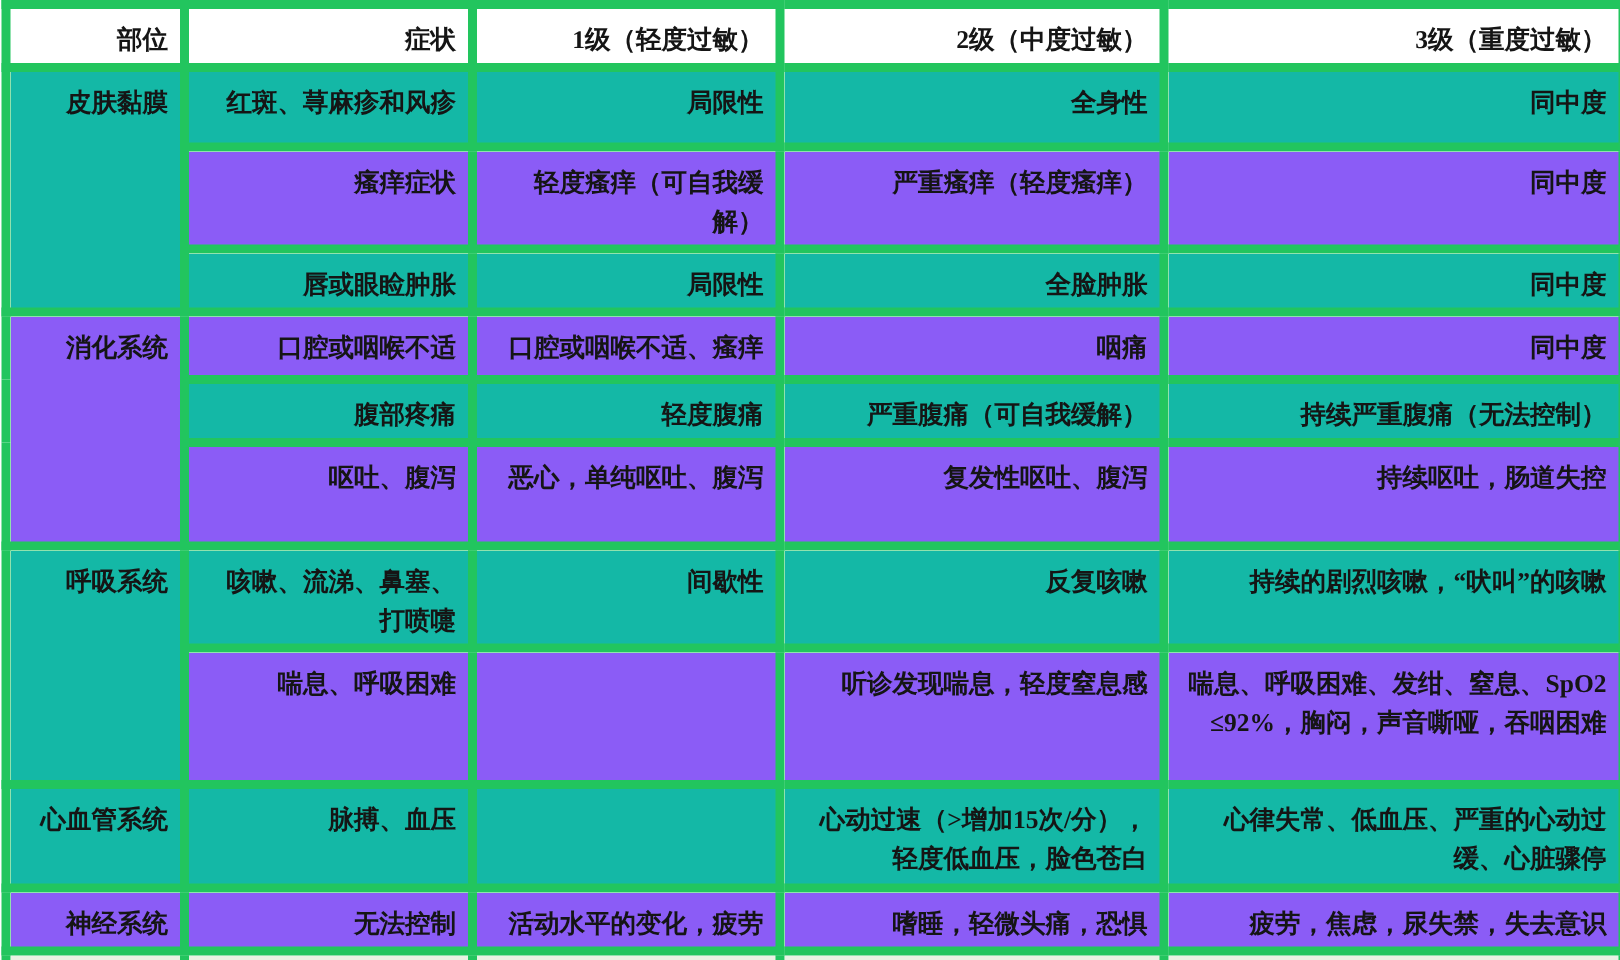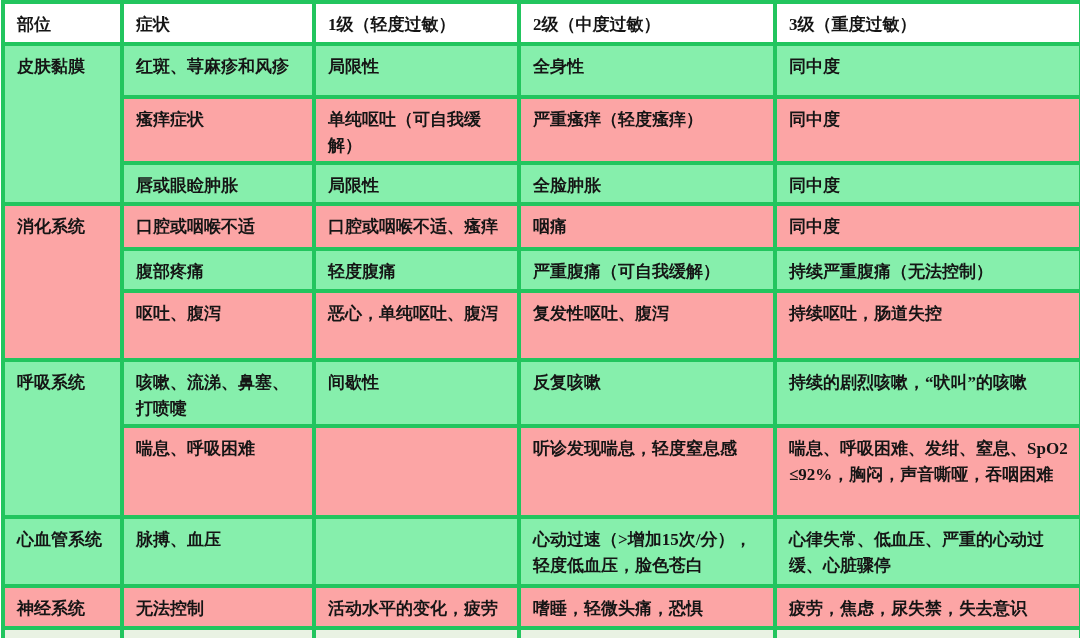--- a/index.html
+++ b/index.html
@@ -7,34 +7,34 @@
     width: 1080px; height: 640px; overflow: hidden; background: #ffffff;
     position: relative;
   }
   table.grading {
     border-collapse: collapse;
     table-layout: fixed;
     width: 1078px;
     margin-left: 1px;
   }
   table.grading th, table.grading td {
-    border: 4px solid #22c55e;
+    border: 6px solid #22c55e;
     vertical-align: top;
-    text-align: left;
+    text-align: right;
     padding: 8px 8px 2px 12px;
     font-family: "Liberation Serif", "DejaVu Serif", serif;
     font-weight: bold;
     font-size: 17px;
     line-height: 26px;
     color: #151515;
     overflow: hidden;
     word-break: break-word;
   }
-  .g  { background: #86efac; }  
-  .w  { background: #fca5a5; }  
+  .g  { background: #14b8a6; }  
+  .w  { background: #8b5cf6; }  
   .pg { background: #e9f2e3; }  
   table.grading thead th { background: #ffffff; }
   tr.partial td { padding: 0; height: 8px; line-height: 0; border-bottom: none; }
 </style>
 </head>
 <body>
 
 <div class="page">
   <table class="grading">
     <colgroup>
@@ -56,21 +56,21 @@
     <tbody id="tbody">
         <tr style="height: 53px;">
           <td rowspan="3" class="g">皮肤黏膜</td>
           <td class="g">红斑、荨麻疹和风疹</td>
           <td class="g">局限性</td>
           <td class="g">全身性</td>
           <td class="g">同中度</td>
         </tr>
         <tr style="height: 59px;">
           <td class="w">瘙痒症状</td>
-          <td class="w">单纯呕吐（可自我缓解）</td>
+          <td class="w">轻度瘙痒（可自我缓解）</td>
           <td class="w">严重瘙痒（轻度瘙痒）</td>
           <td class="w">同中度</td>
         </tr>
         <tr style="height: 41px;">
           <td class="g">唇或眼睑肿胀</td>
           <td class="g">局限性</td>
           <td class="g">全脸肿胀</td>
           <td class="g">同中度</td>
         </tr>
         <tr style="height: 45px;">

